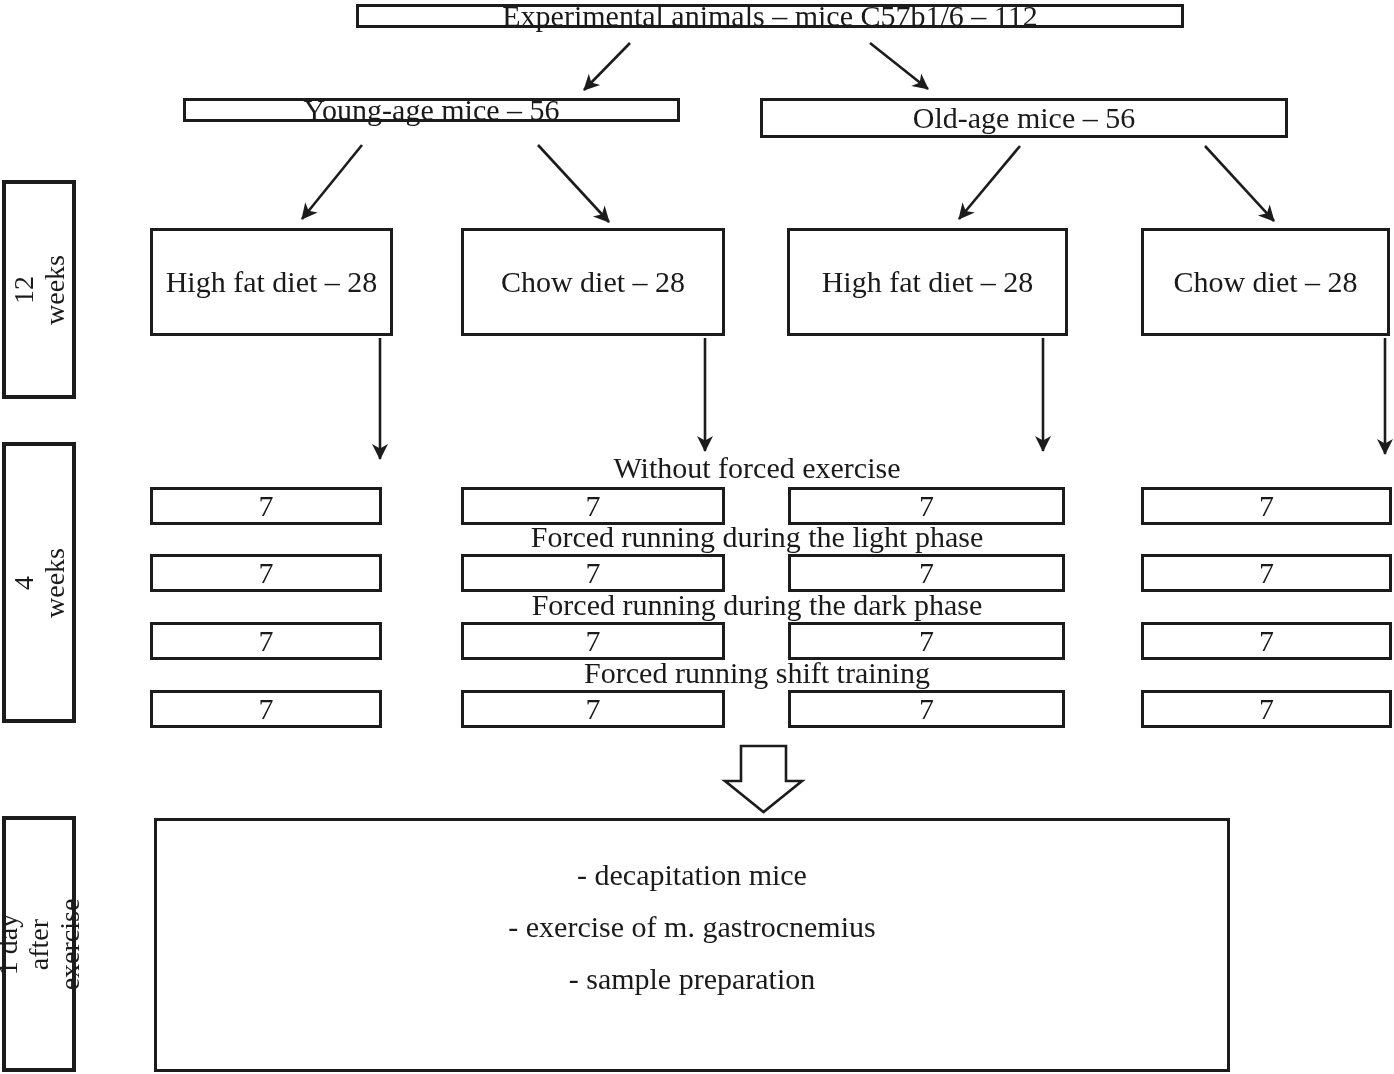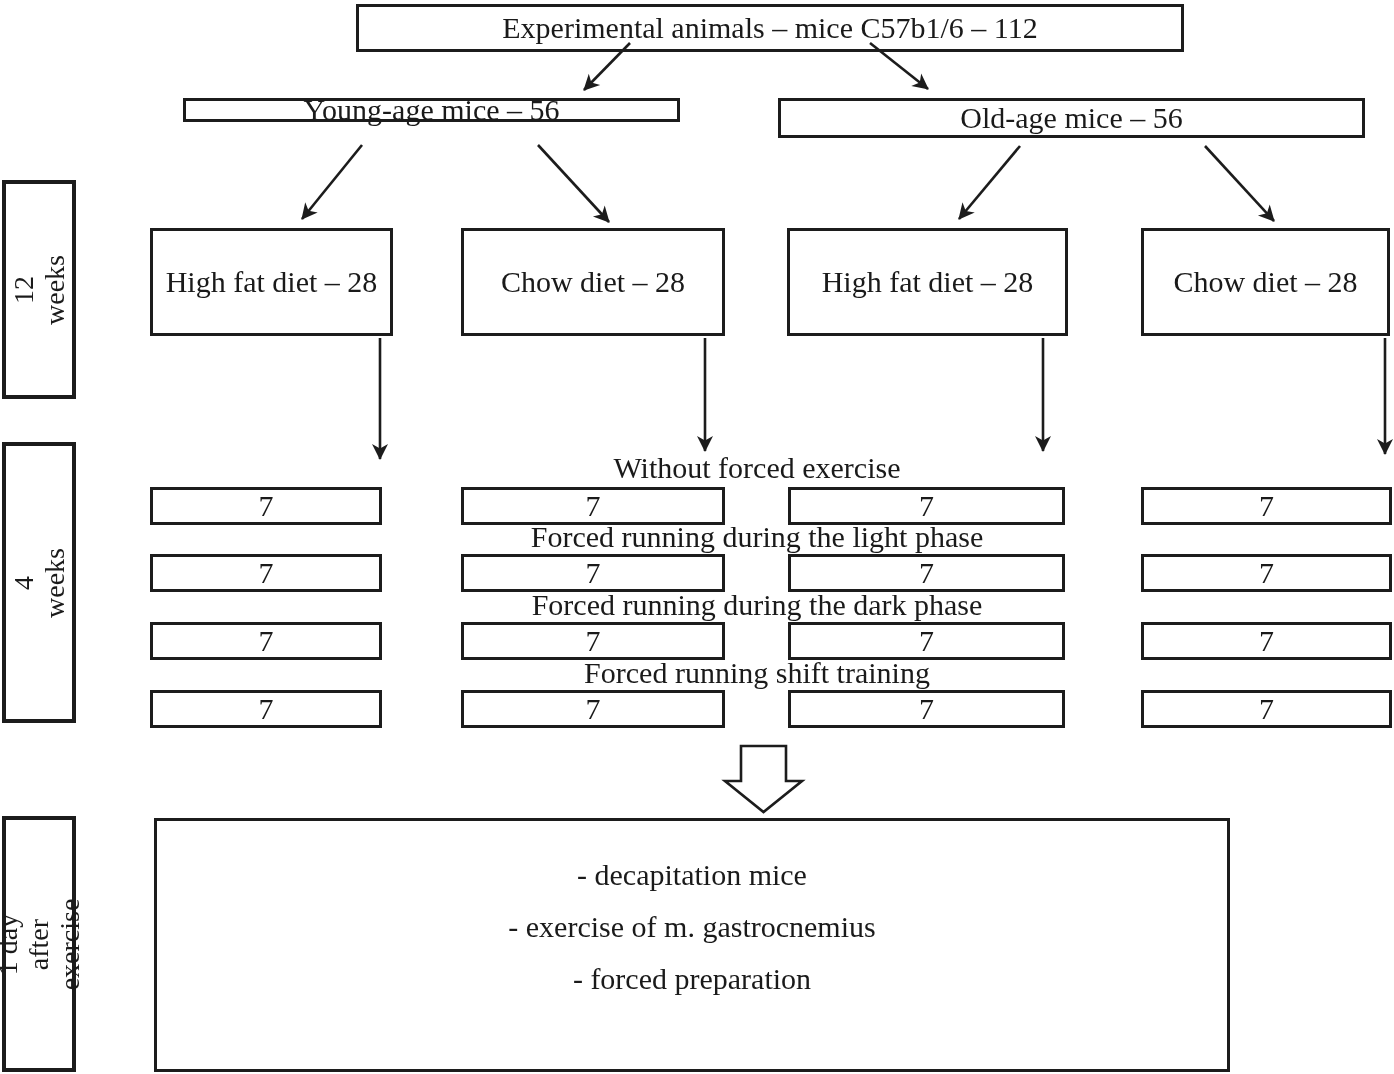--- a/index.html
+++ b/index.html
@@ -109,28 +109,28 @@
     <line x1="538" y1="145" x2="609" y2="222" stroke="#1c1c1c" stroke-width="2.6" marker-end="url(#ah)"></line>
     <line x1="1020" y1="146" x2="959" y2="219" stroke="#1c1c1c" stroke-width="2.6" marker-end="url(#ah)"></line>
     <line x1="1205" y1="146" x2="1274" y2="221" stroke="#1c1c1c" stroke-width="2.6" marker-end="url(#ah)"></line>
     <line x1="380" y1="338" x2="380" y2="459" stroke="#1c1c1c" stroke-width="2.6" marker-end="url(#ah)"></line>
     <line x1="705" y1="338" x2="705" y2="451" stroke="#1c1c1c" stroke-width="2.6" marker-end="url(#ah)"></line>
     <line x1="1043" y1="338" x2="1043" y2="451" stroke="#1c1c1c" stroke-width="2.6" marker-end="url(#ah)"></line>
     <line x1="1385" y1="338" x2="1385" y2="454" stroke="#1c1c1c" stroke-width="2.6" marker-end="url(#ah)"></line>
     <polygon points="741,746 786,746 786,781 802,781 763.5,812 725,781 741,781" fill="#ffffff" stroke="#1c1c1c" stroke-width="2.6" stroke-linejoin="miter"></polygon>
   </svg>
 
-  <div class="box" style="left:356px; top:4px; width:828px; height:48px;">
+  <div class="box" style="left:356px; top:4px; width:828px; height:24px;">
     <span>Experimental animals – mice C57b1/6 – 112</span>
   </div>
 
   <div class="box" style="left:183px; top:98px; width:497px; height:24px;">
     <span>Young-age mice – 56</span>
   </div>
-  <div class="box" style="left:778px; top:98px; width:587px; height:40px;">
+  <div class="box" style="left:760px; top:98px; width:528px; height:40px;">
     <span>Old-age mice – 56</span>
   </div>
 
   <div class="box" style="left:150px; top:228px; width:243px; height:108px;">
     <span>High fat diet – 28</span>
   </div>
   <div class="box" style="left:461px; top:228px; width:264px; height:108px;">
     <span>Chow diet – 28</span>
   </div>
   <div class="box" style="left:787px; top:228px; width:281px; height:108px;">
@@ -172,16 +172,16 @@
   <div class="cell" style="left:1141px; top:622px; width:251px;">7</div>
 
   <div class="cell" style="left:150px; top:690px; width:232px;">7</div>
   <div class="cell" style="left:461px; top:690px; width:264px;">7</div>
   <div class="cell" style="left:788px; top:690px; width:277px;">7</div>
   <div class="cell" style="left:1141px; top:690px; width:251px;">7</div>
 
   <div class="final-box">
     <div class="final-line">- decapitation mice</div>
     <div class="final-line">- exercise of m. gastrocnemius</div>
-    <div class="final-line">- forced preparation</div>
+    <div class="final-line">- sample preparation</div>
   </div>
 
 </div>
 
 </body></html>

